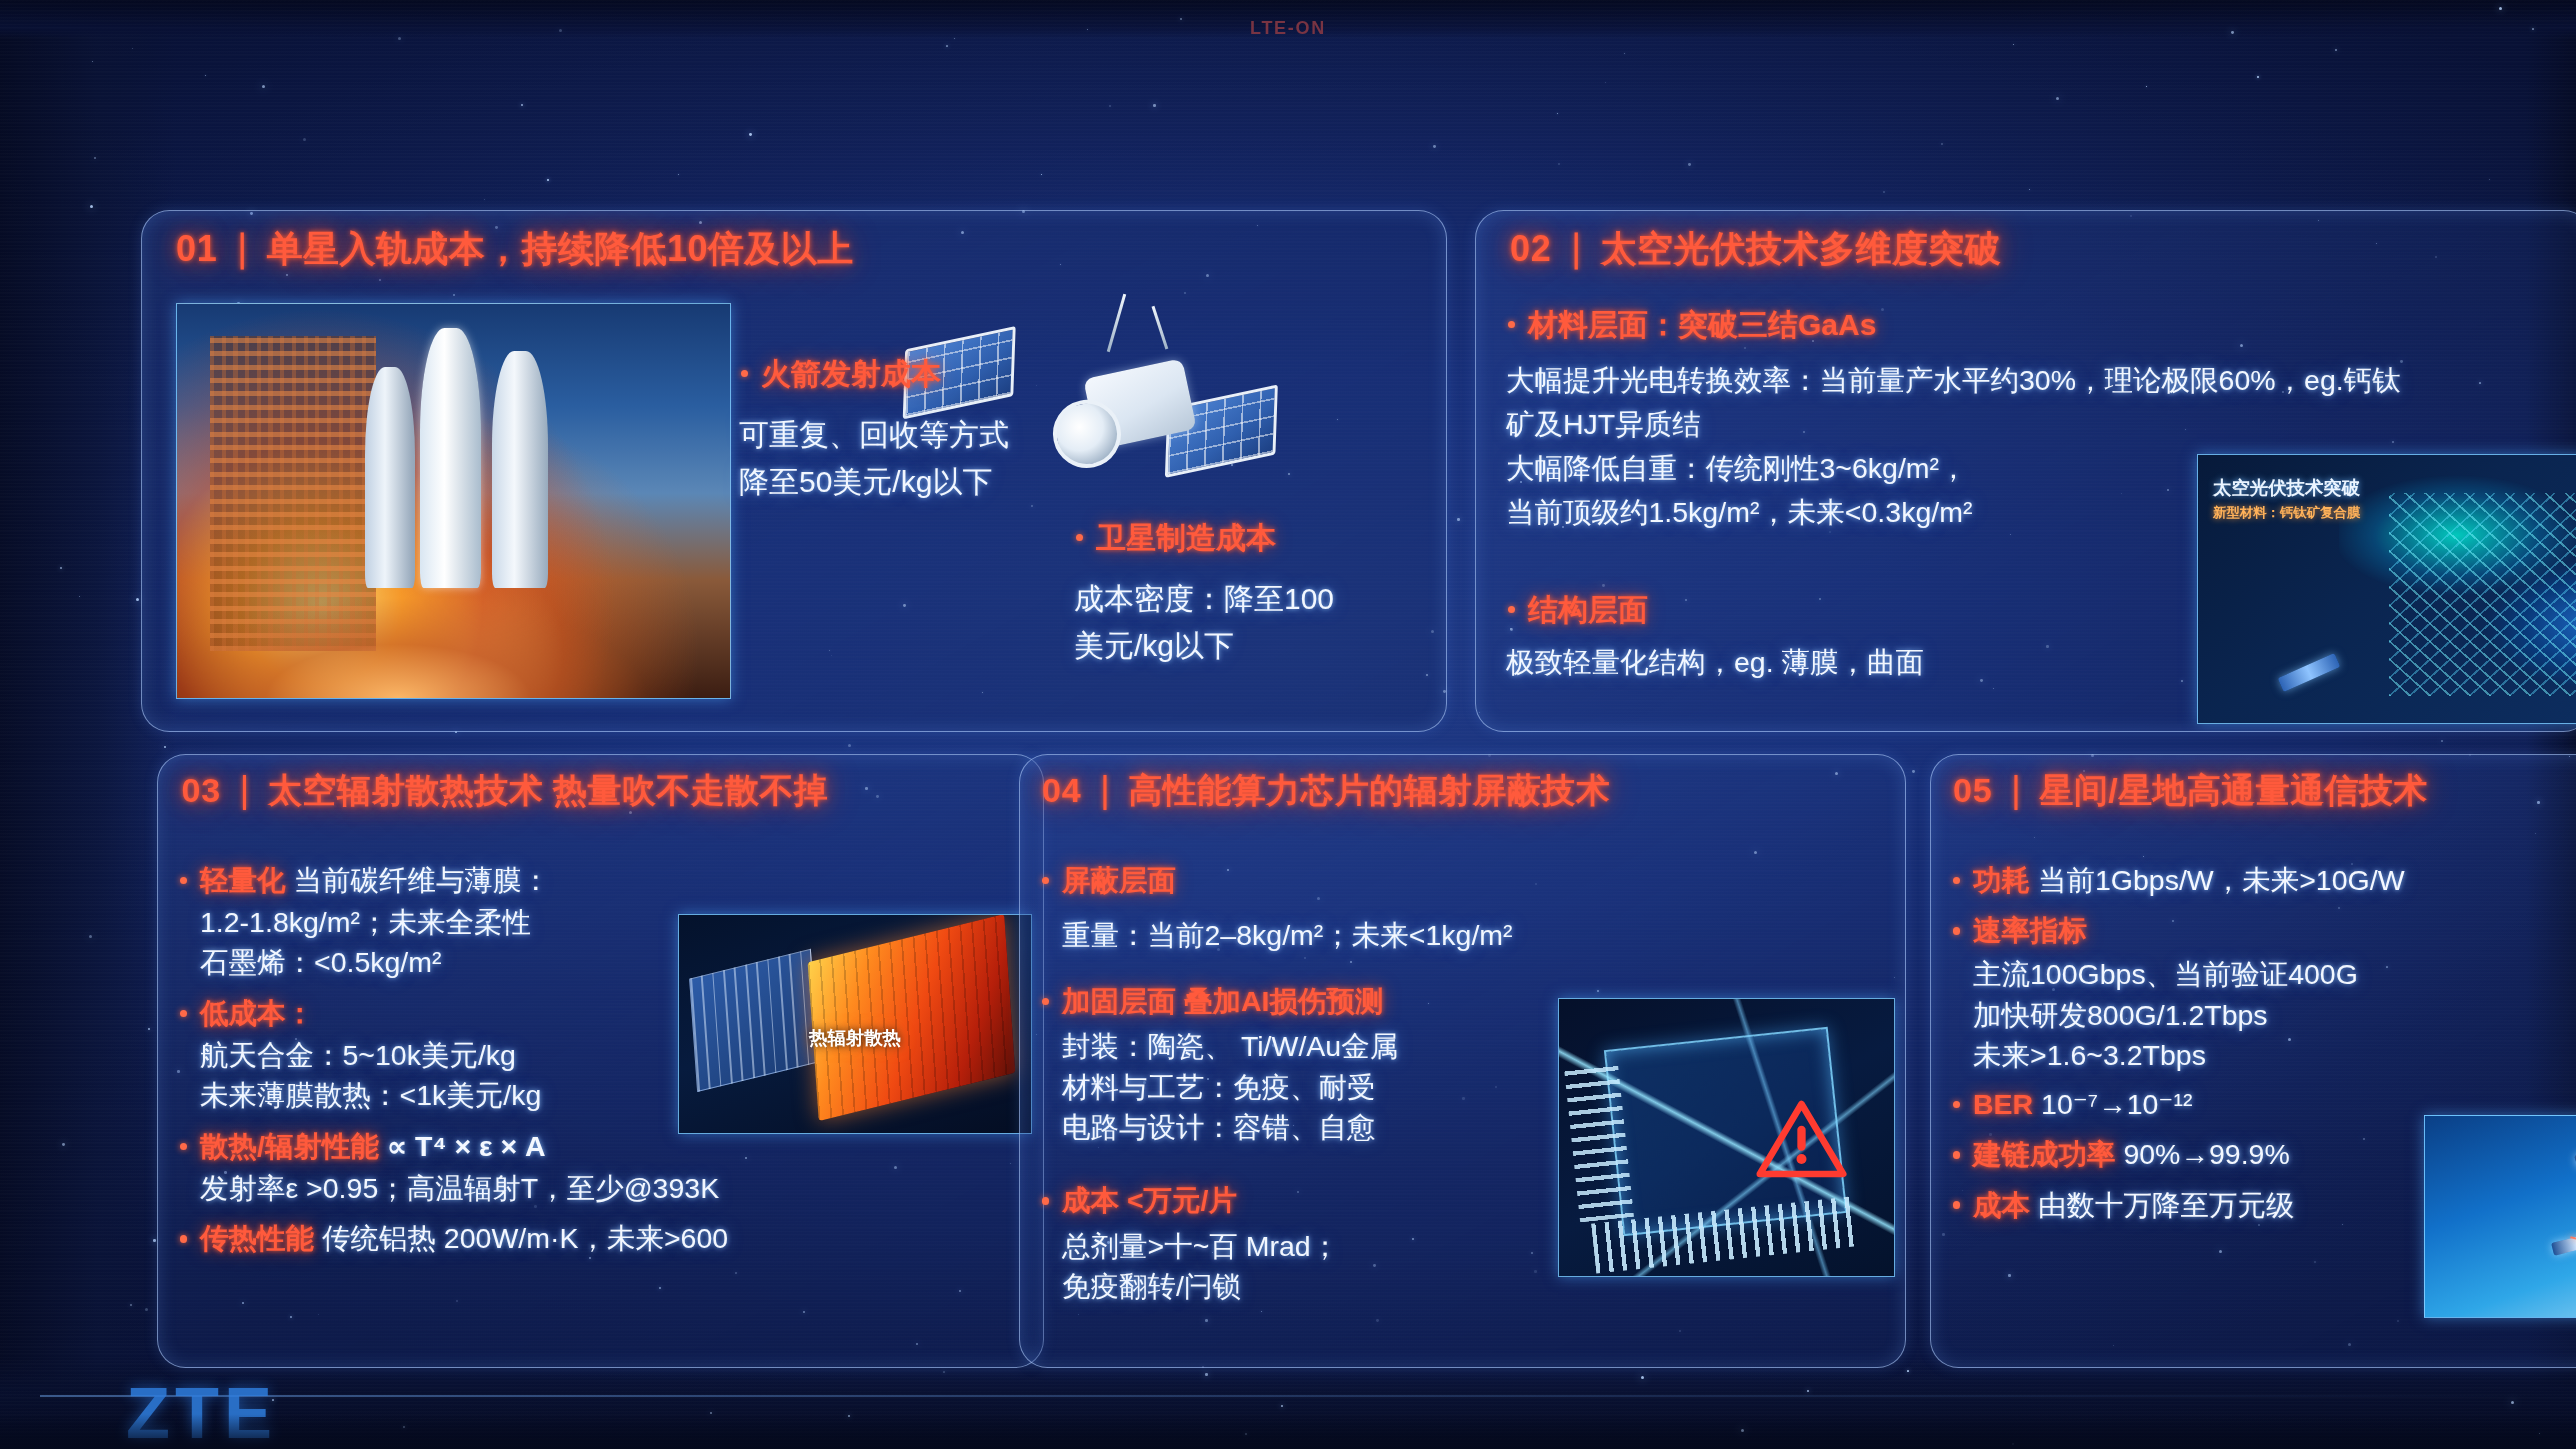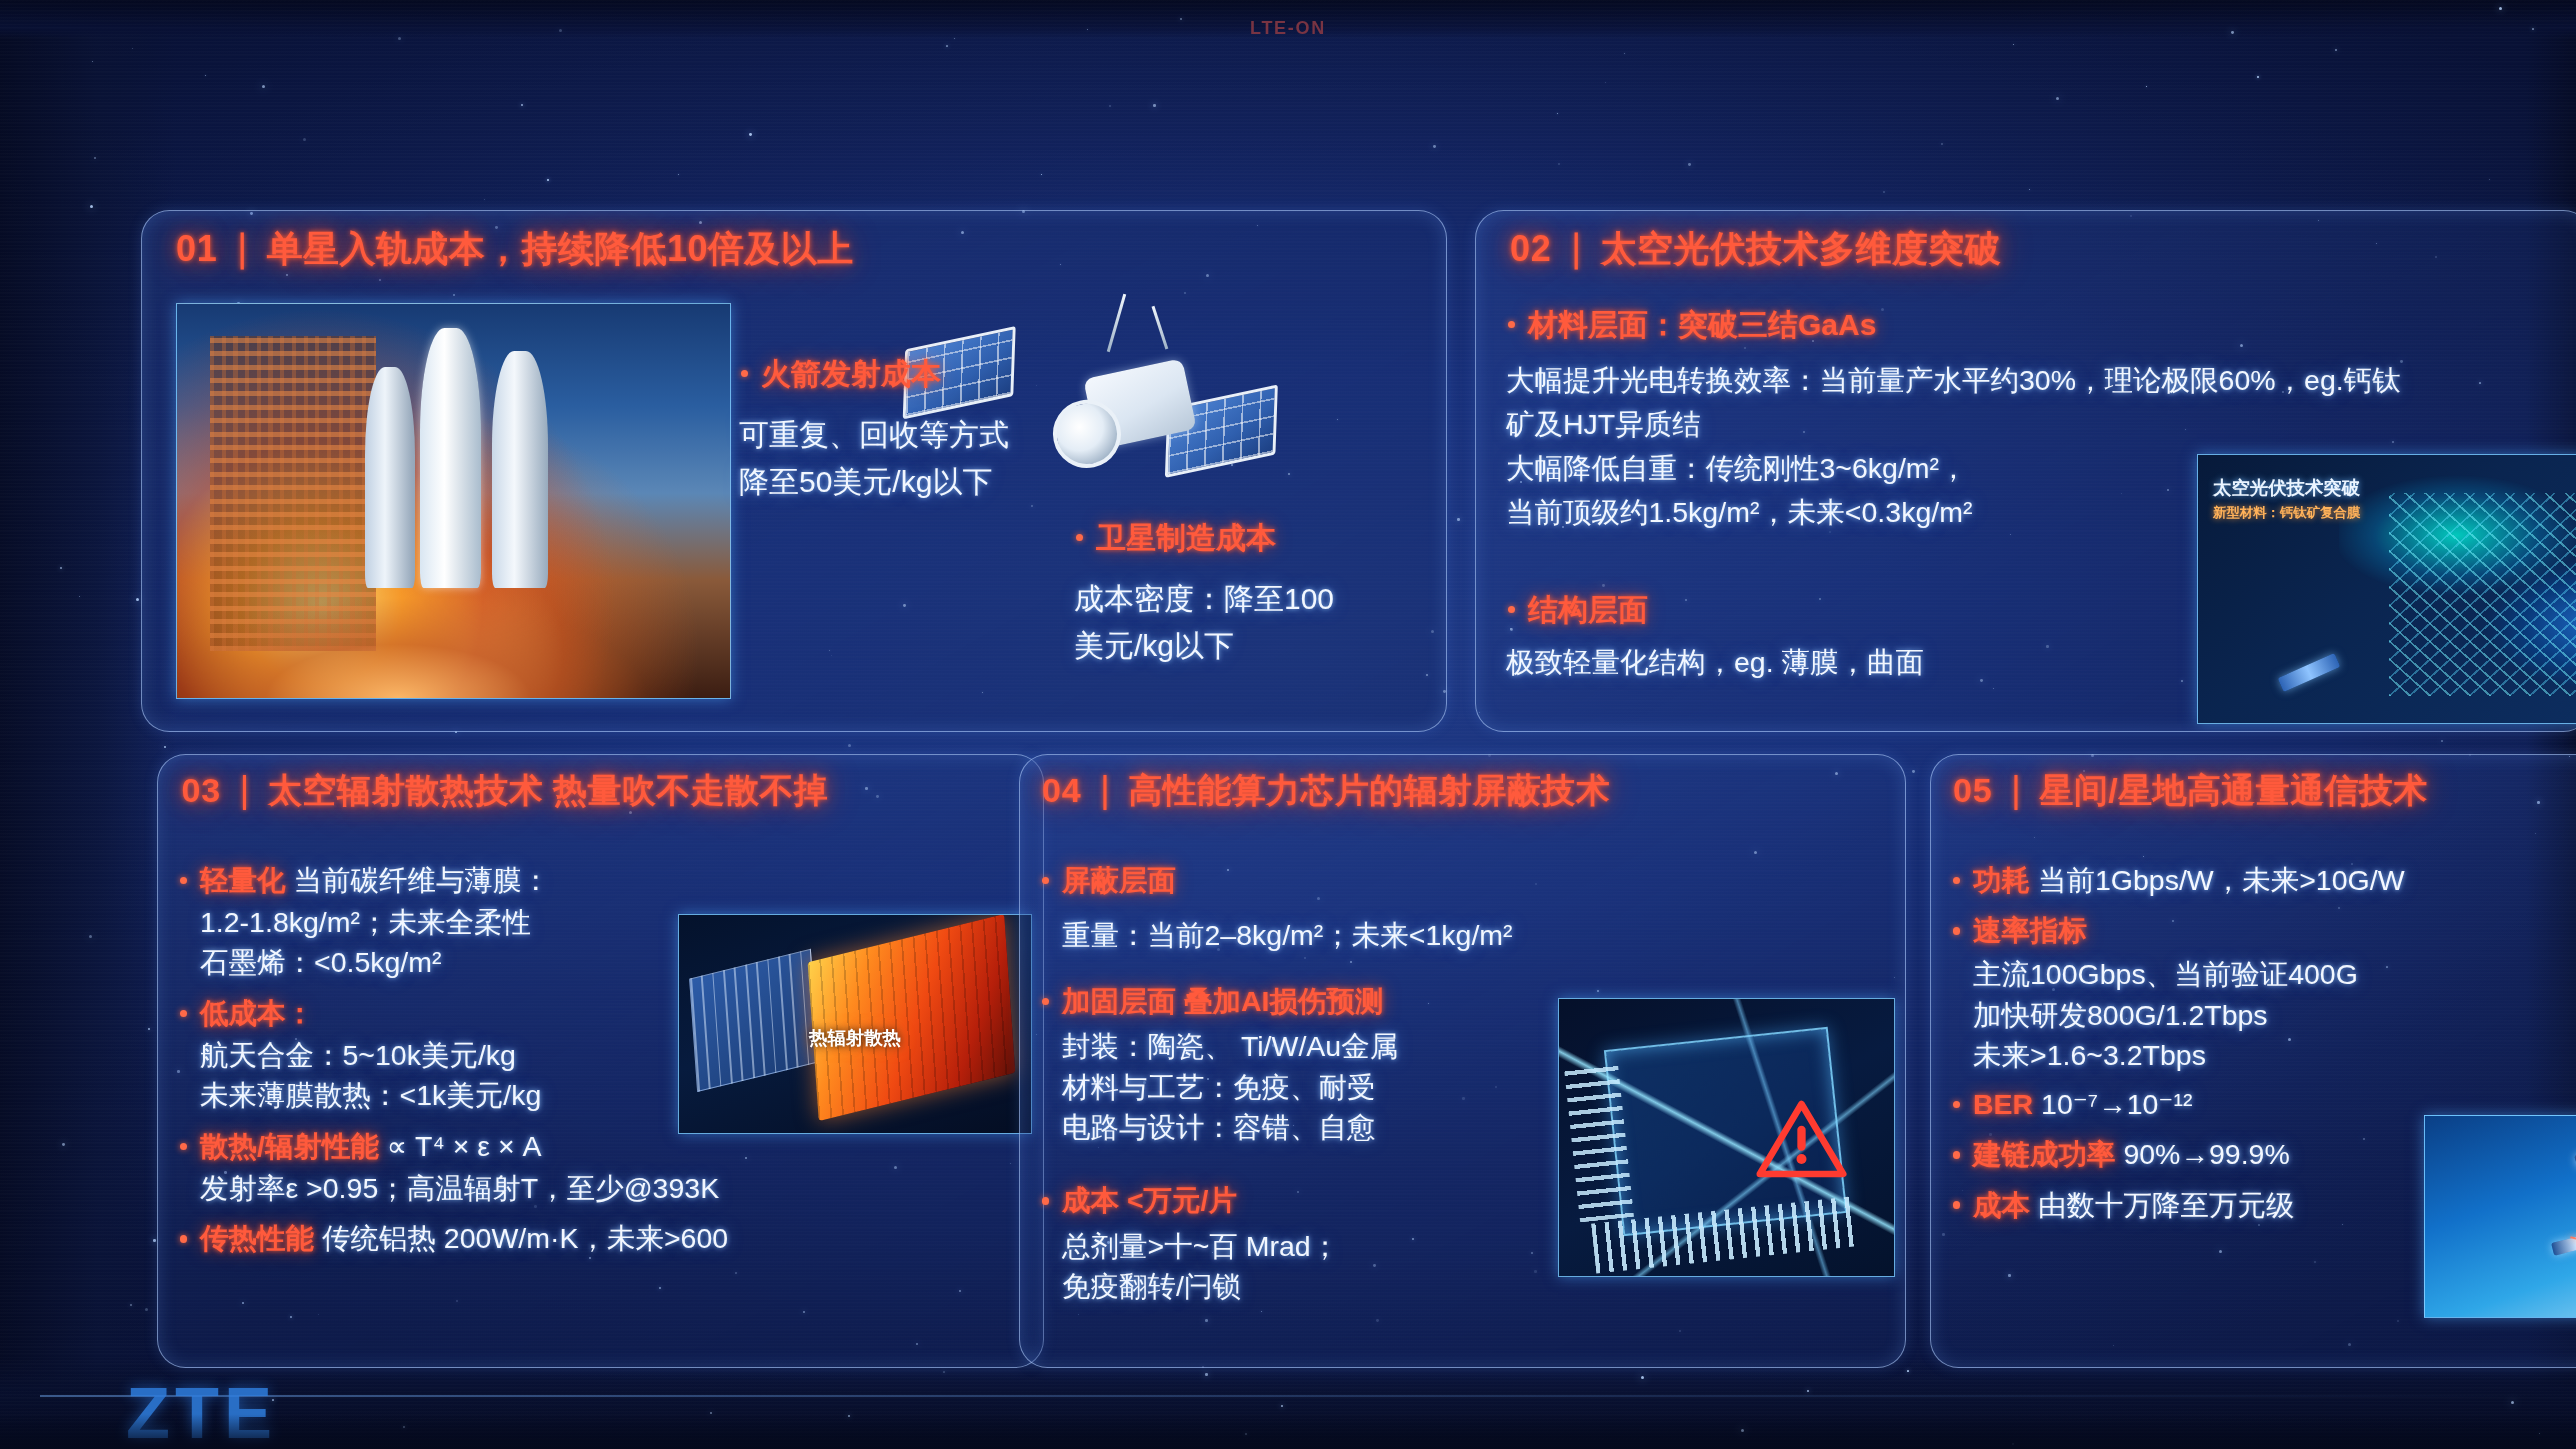--- a/index.html
+++ b/index.html
@@ -632,21 +632,21 @@
       </div>
       <div class="ln sm" style="margin-left:22px;margin-top:5px">1.2-1.8kg/m²；未来全柔性</div>
       <div class="ln sm" style="margin-left:22px;margin-top:3.4px">石墨烯：&lt;0.5kg/m²</div>
 
       <div class="ln sm bullet hot" style="margin-top:13.4px">低成本：</div>
       <div class="ln sm" style="margin-left:22px;margin-top:5px">航天合金：5~10k美元/kg</div>
       <div class="ln sm" style="margin-left:22px;margin-top:3.4px">未来薄膜散热：&lt;1k美元/kg</div>
 
       <div class="ln sm bullet" style="margin-top:13.4px">
         <span class="hot">散热/辐射性能</span>
-        <span class="wht" style="font-weight:400">∝ T⁴ × ε × A</span>
+        <span class="wht" style="font-weight:700">∝ T⁴ × ε × A</span>
       </div>
       <div class="ln sm" style="margin-left:22px;margin-top:5px">发射率ε &gt;0.95；高温辐射T，至少@393K</div>
 
       <div class="ln sm bullet" style="margin-top:13.4px">
         <span class="hot">传热性能</span>
         <span class="wht">传统铝热 200W/m·K，未来&gt;600</span>
       </div>
     </div>
   </div>
 

